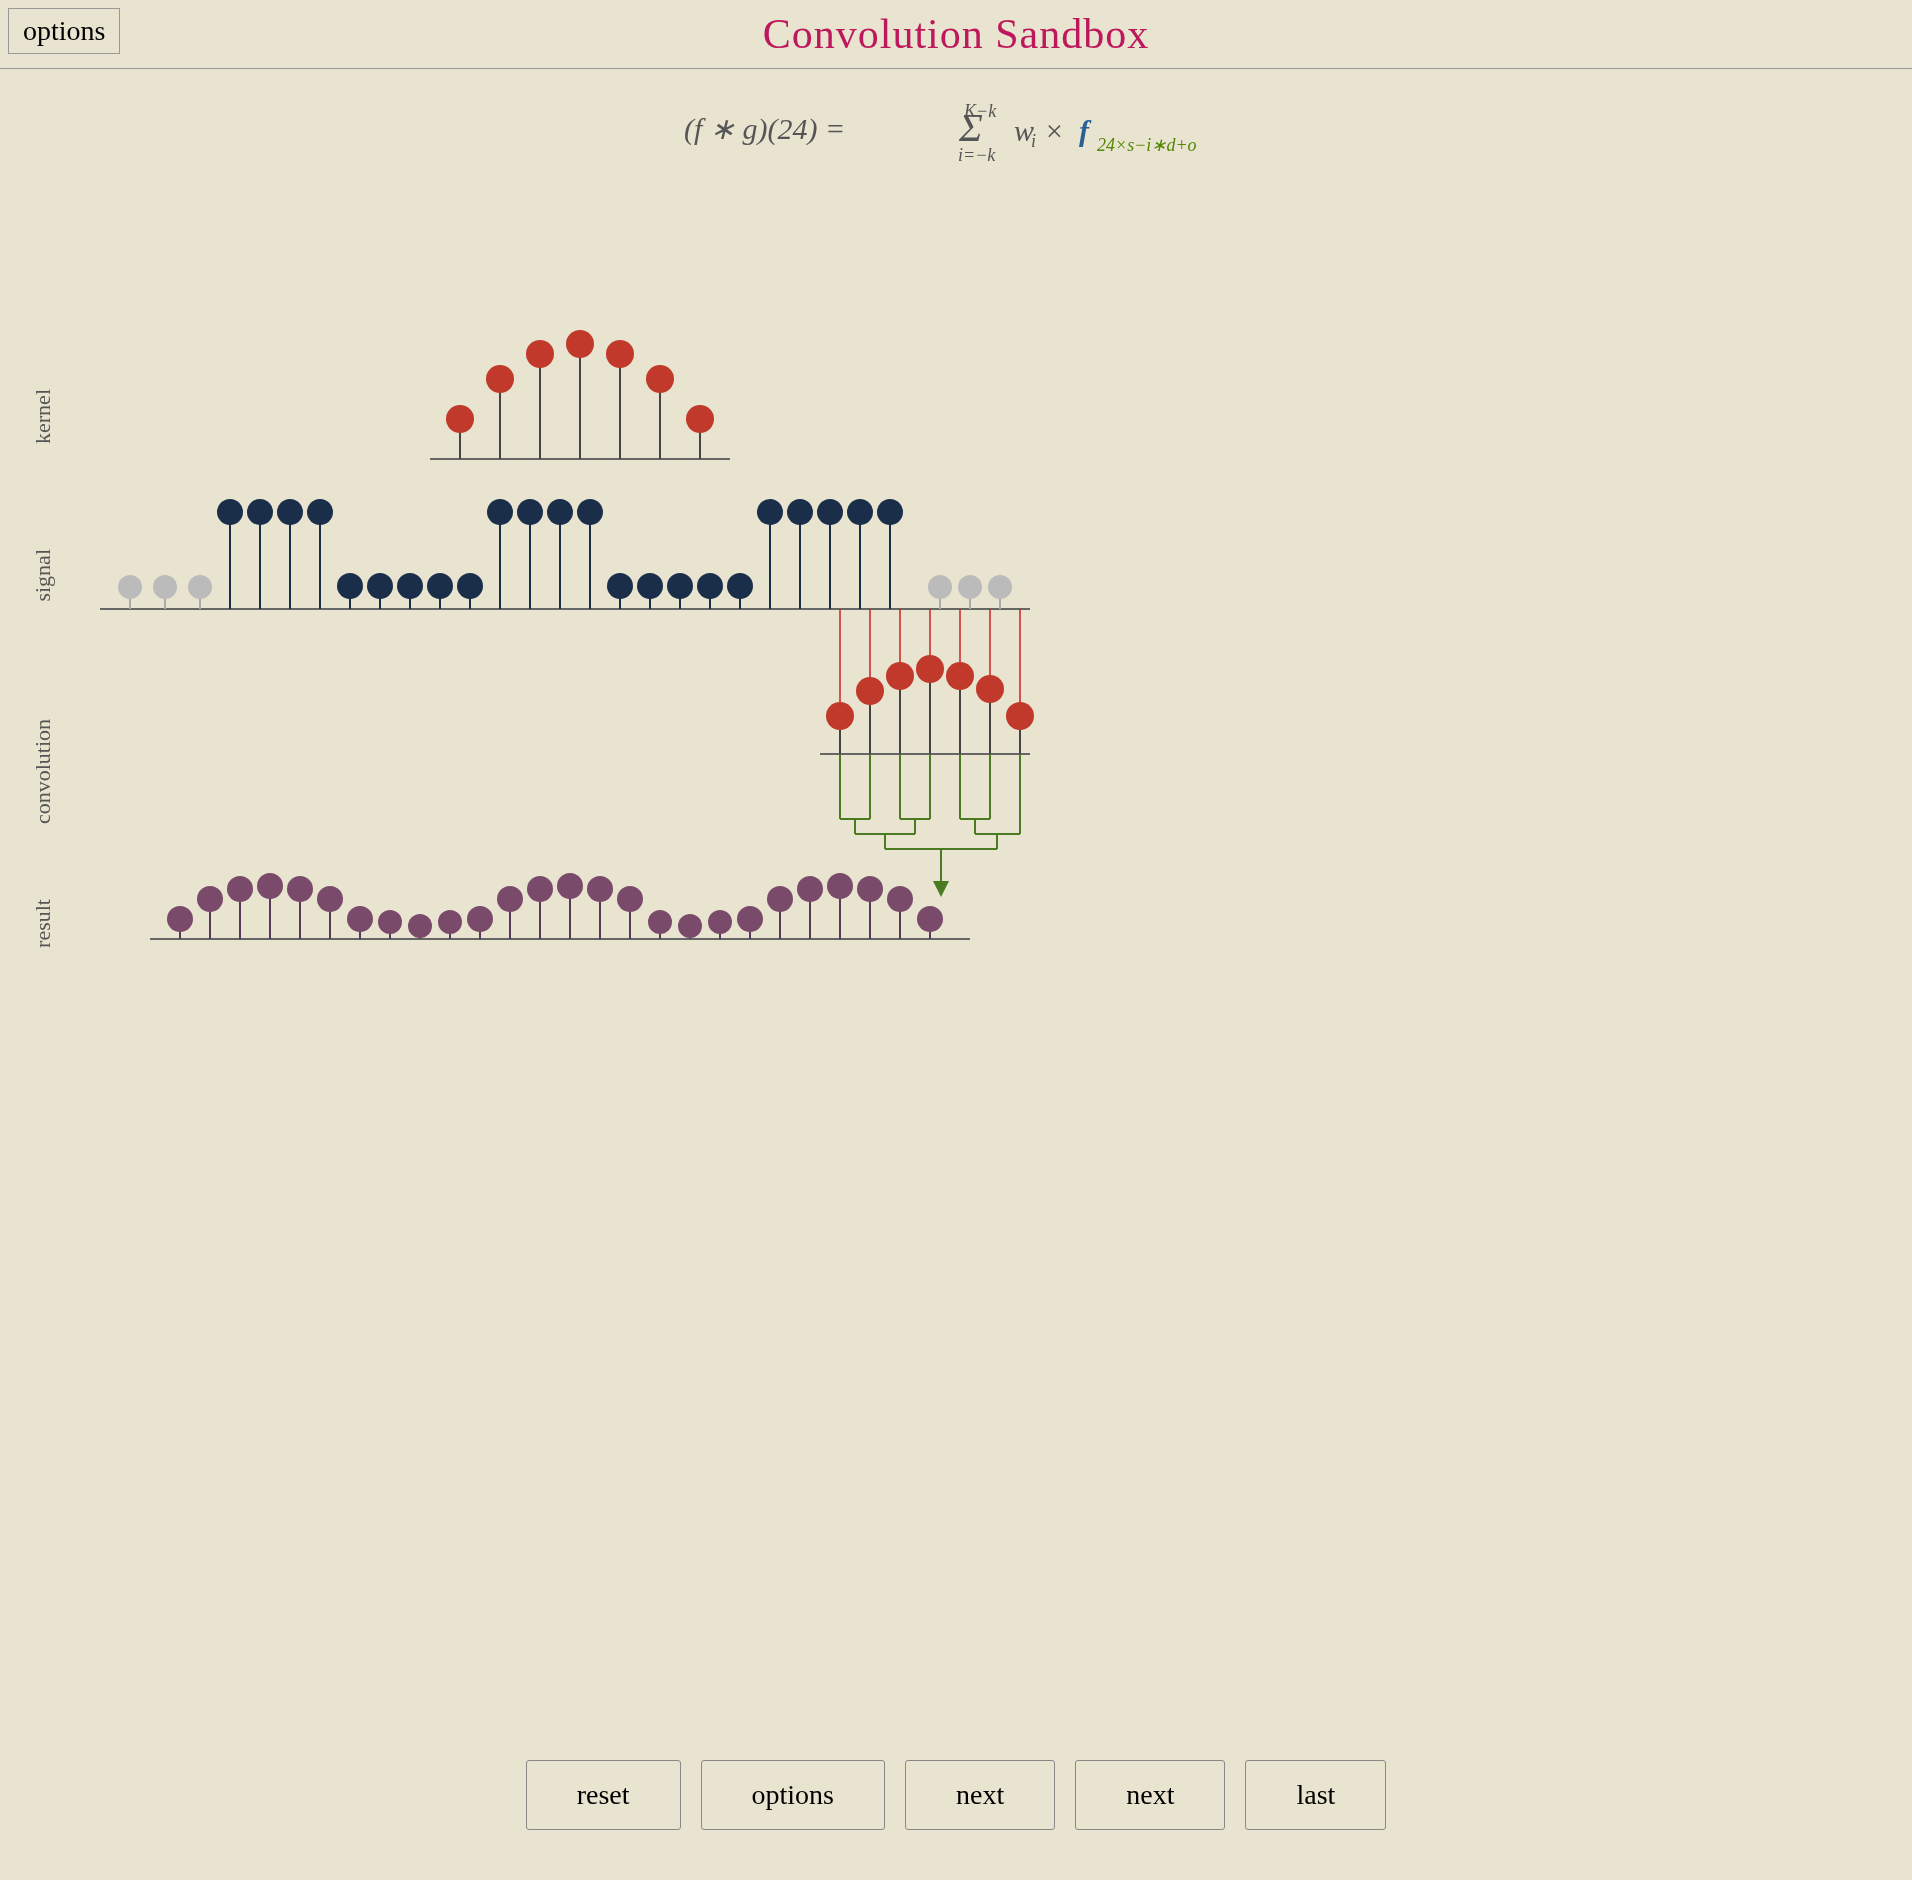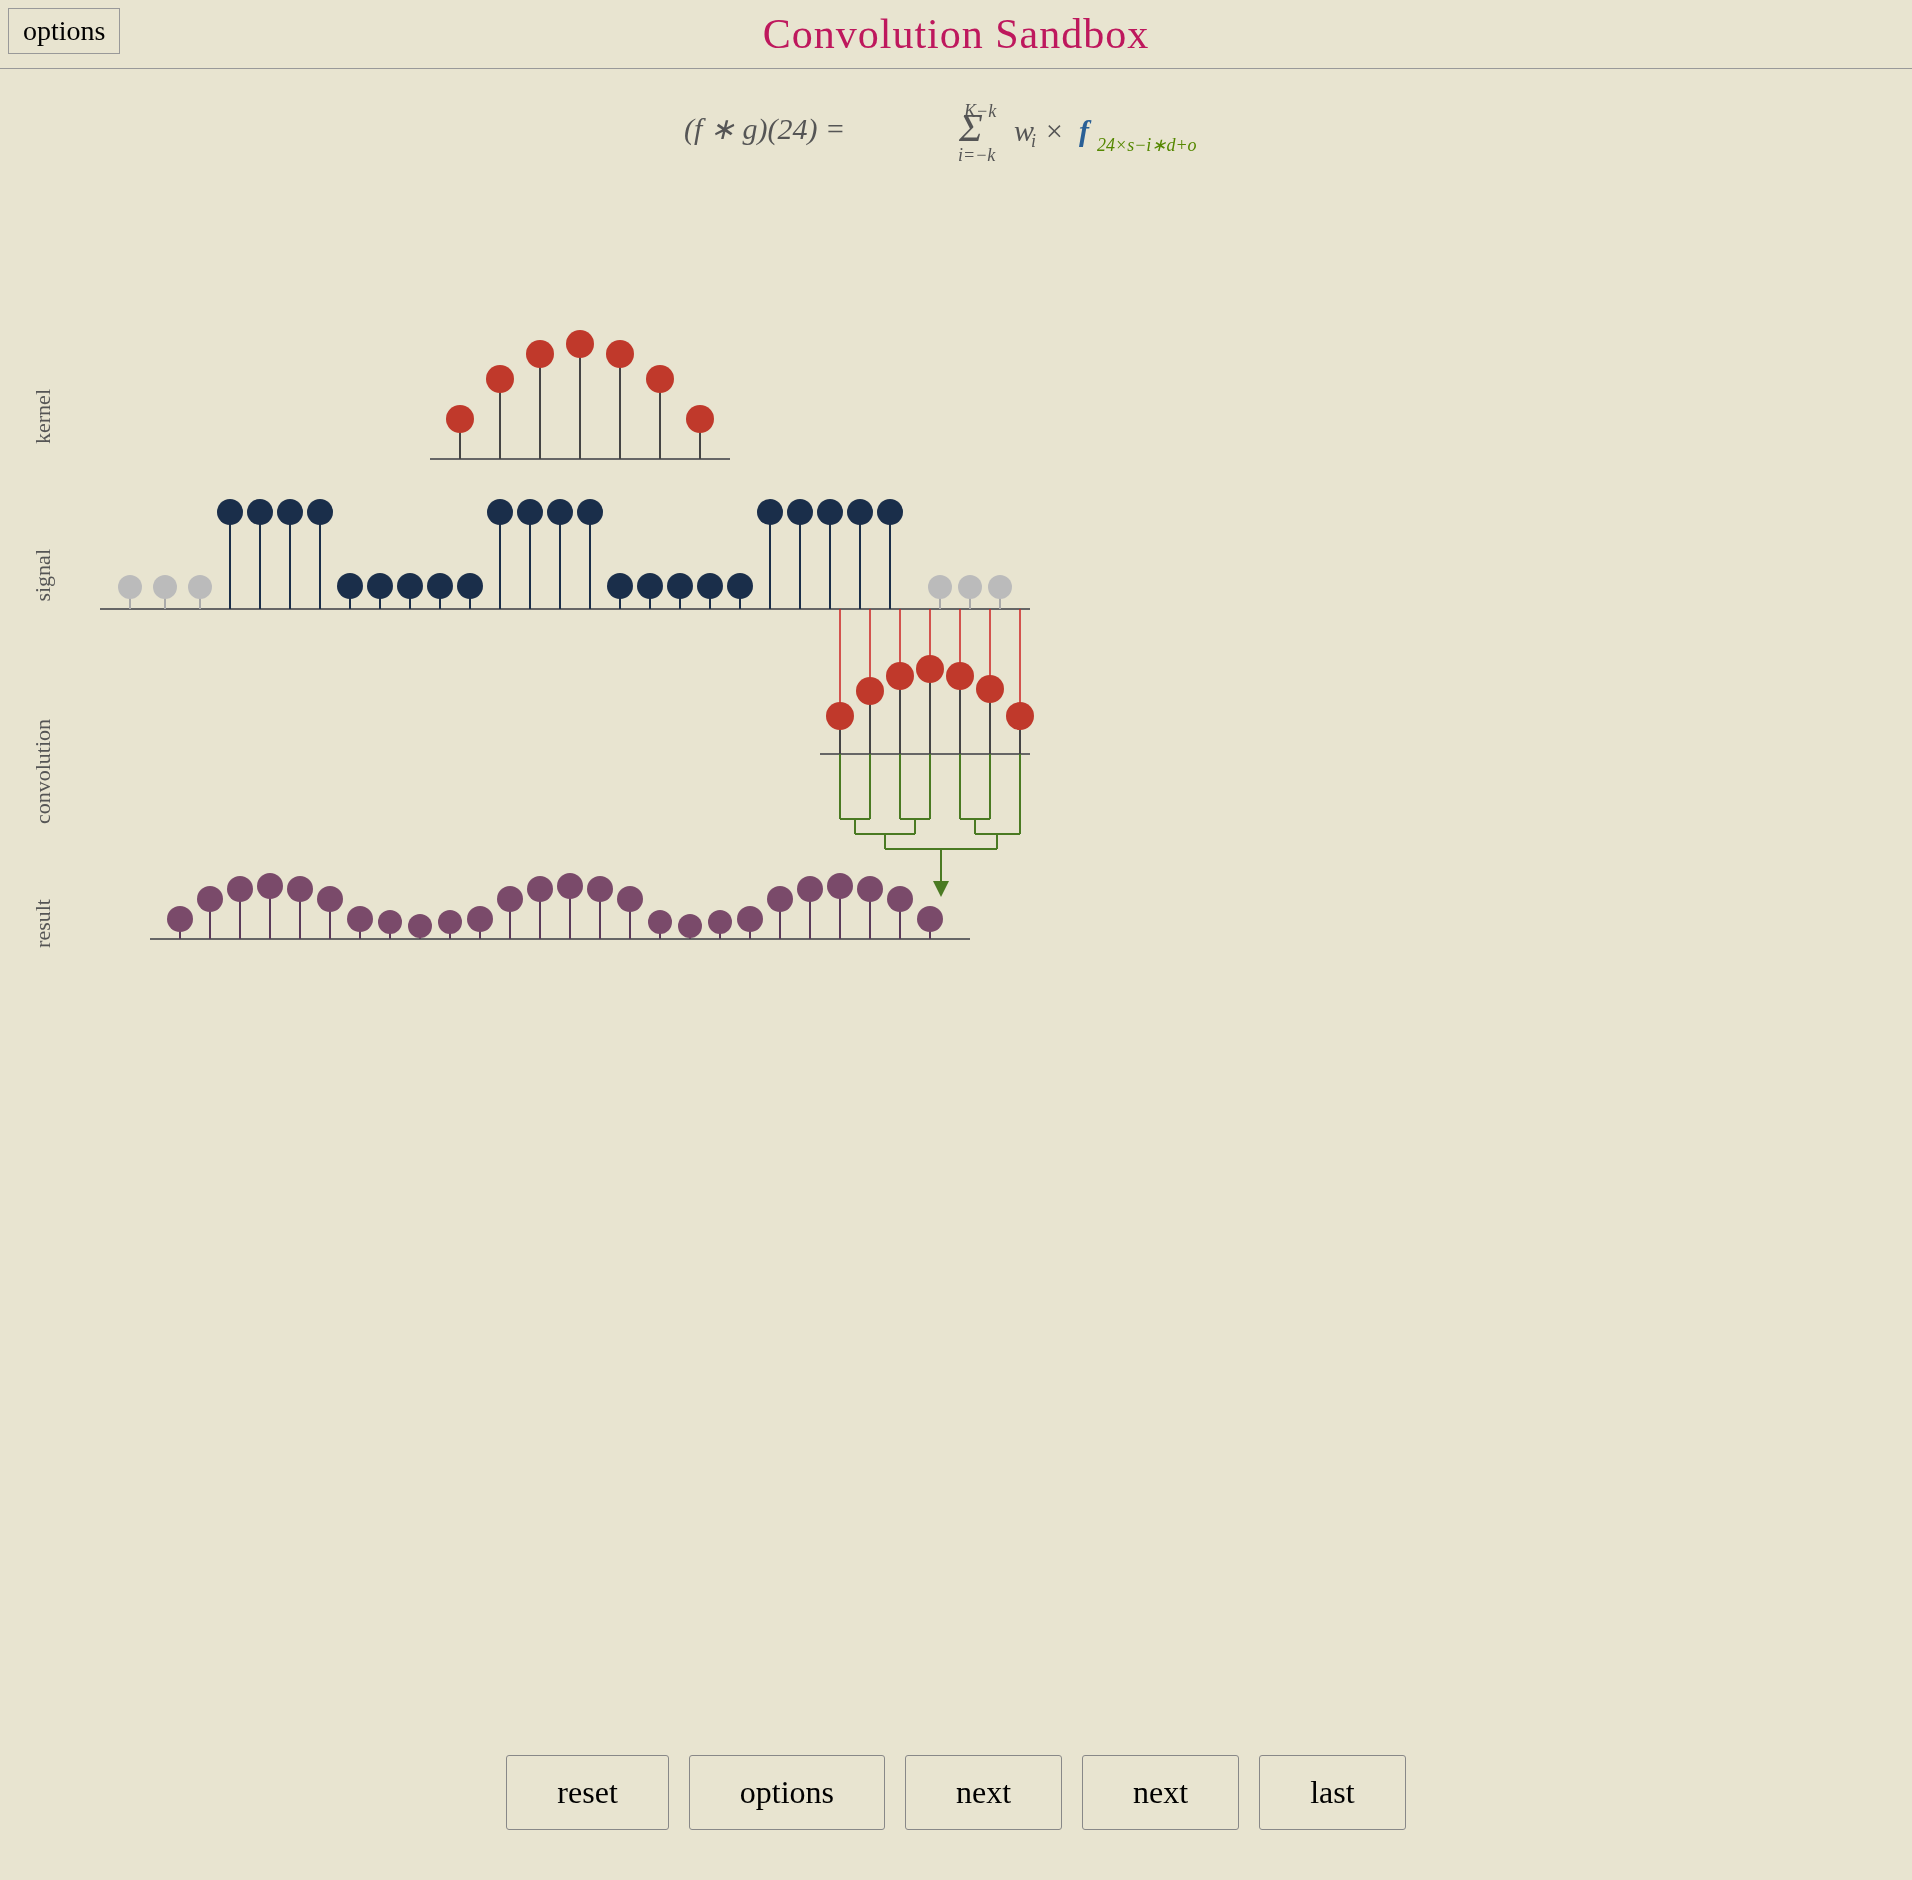--- a/index.html
+++ b/index.html
@@ -74,21 +74,21 @@
     #bottom-controls {
       position: absolute;
       bottom: 60px;
       width: 100%;
       display: flex;
       justify-content: center;
       gap: 20px;
     }
     .ctrl-btn {
       padding: 18px 50px;
-      font-size: 32px;
+      font-size: 28px;
       background: #e8e4d0;
       border: 1.5px solid #888;
       cursor: pointer;
       font-family: Georgia, serif;
       border-radius: 3px;
     }
 
     svg#main-svg {
       position: absolute;
       top: 0; left: 0;

